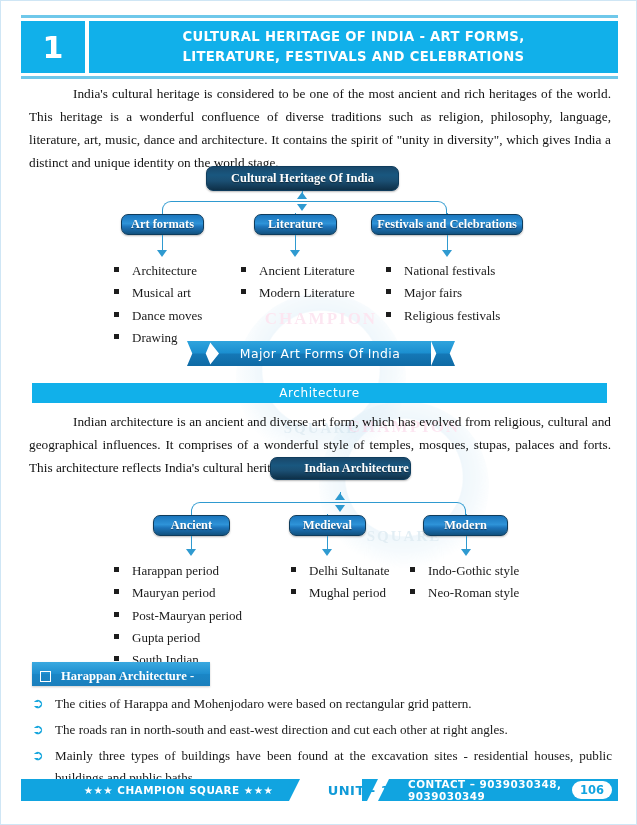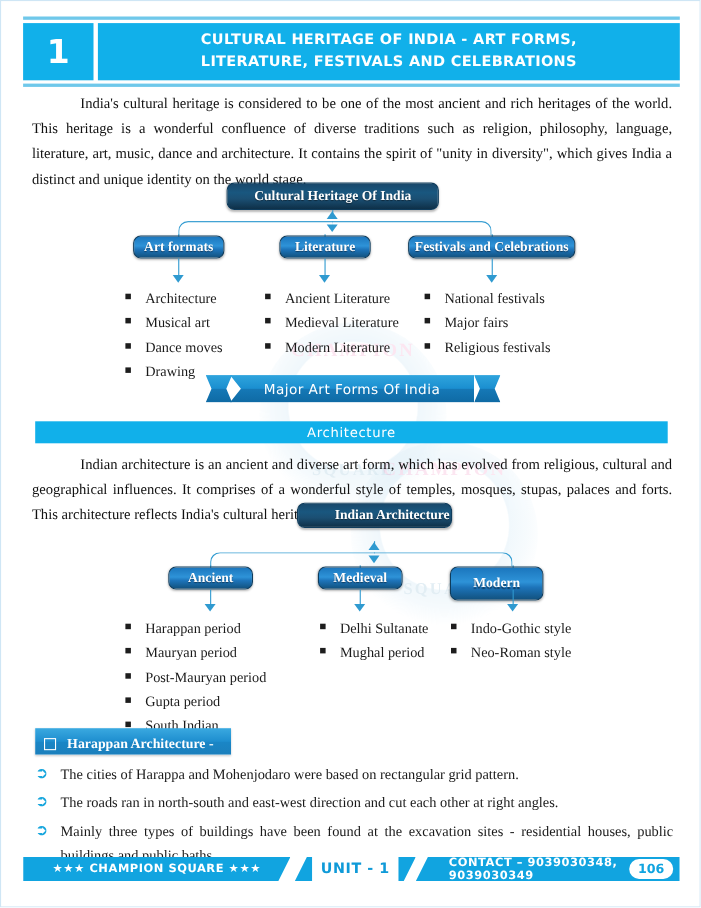--- a/index.html
+++ b/index.html
@@ -293,20 +293,21 @@
     position: absolute;
     height: 22px;
     background: #11a4e0;
     color: #ffffff;
     font-size: 10.4px;
     font-weight: bold;
     letter-spacing: 0.5px;
     display: flex;
     align-items: center;
     justify-content: center;
+    padding-left: 36px;
   }
   .fseg.champ {
     left: 0; width: 243px;
     clip-path: polygon(0 0, 100% 0, calc(100% - 11px) 100%, 0 100%);
   }
   .fseg.unit {
     left: 247px; width: 110px;
     background: transparent;
     color: #0f9ad8;
     font-size: 13px;
@@ -419,24 +420,20 @@
         </div>
     </div>
 
     <div class="blist" style="left:240px; top:259px;">
       <div class="bitem">
           <span class="bsq"></span>
           <span>Ancient Literature</span>
         </div>
       <div class="bitem">
           <span class="bsq"></span>
-          <span>Medieval Literature</span>
-        </div>
-      <div class="bitem">
-          <span class="bsq"></span>
           <span>Modern Literature</span>
         </div>
     </div>
 
     <div class="blist" style="left:385px; top:259px;">
       <div class="bitem">
           <span class="bsq"></span>
           <span>National festivals</span>
         </div>
       <div class="bitem">
@@ -466,21 +463,21 @@
 
       <div class="conn conn-lcorner" style="left:190px; top:501px; width:150px; height:13px;"></div>
       <div class="conn conn-rcorner" style="left:339px; top:501px; width:126px; height:13px;"></div>
 
       <div class="conn conn-v" style="left:190px; top:513px; height:8px;"></div>
       <div class="conn conn-v" style="left:326px; top:513px; height:8px;"></div>
       <div class="conn conn-v" style="left:465px; top:513px; height:8px;"></div>
 
       <div class="node child" style="left:152px; top:514px; width:77px; height:21px;">Ancient</div>
       <div class="node child" style="left:288px; top:514px; width:77px; height:21px;">Medieval</div>
-      <div class="node child" style="left:408px; top:514px; width:85px; height:31px;">Modern</div>
+      <div class="node child" style="left:422px; top:514px; width:85px; height:21px;">Modern</div>
 
       <div class="conn conn-v" style="left:190px; top:535px; height:14px;"></div>
       <div class="conn conn-v" style="left:326px; top:535px; height:14px;"></div>
       <div class="conn conn-v" style="left:465px; top:535px; height:14px;"></div>
       <div class="arrow-down" style="left:185px; top:548px;"></div>
       <div class="arrow-down" style="left:321px; top:548px;"></div>
       <div class="arrow-down" style="left:460px; top:548px;"></div>
     </div>
 
     <div class="blist" style="left:113px; top:559px;">

